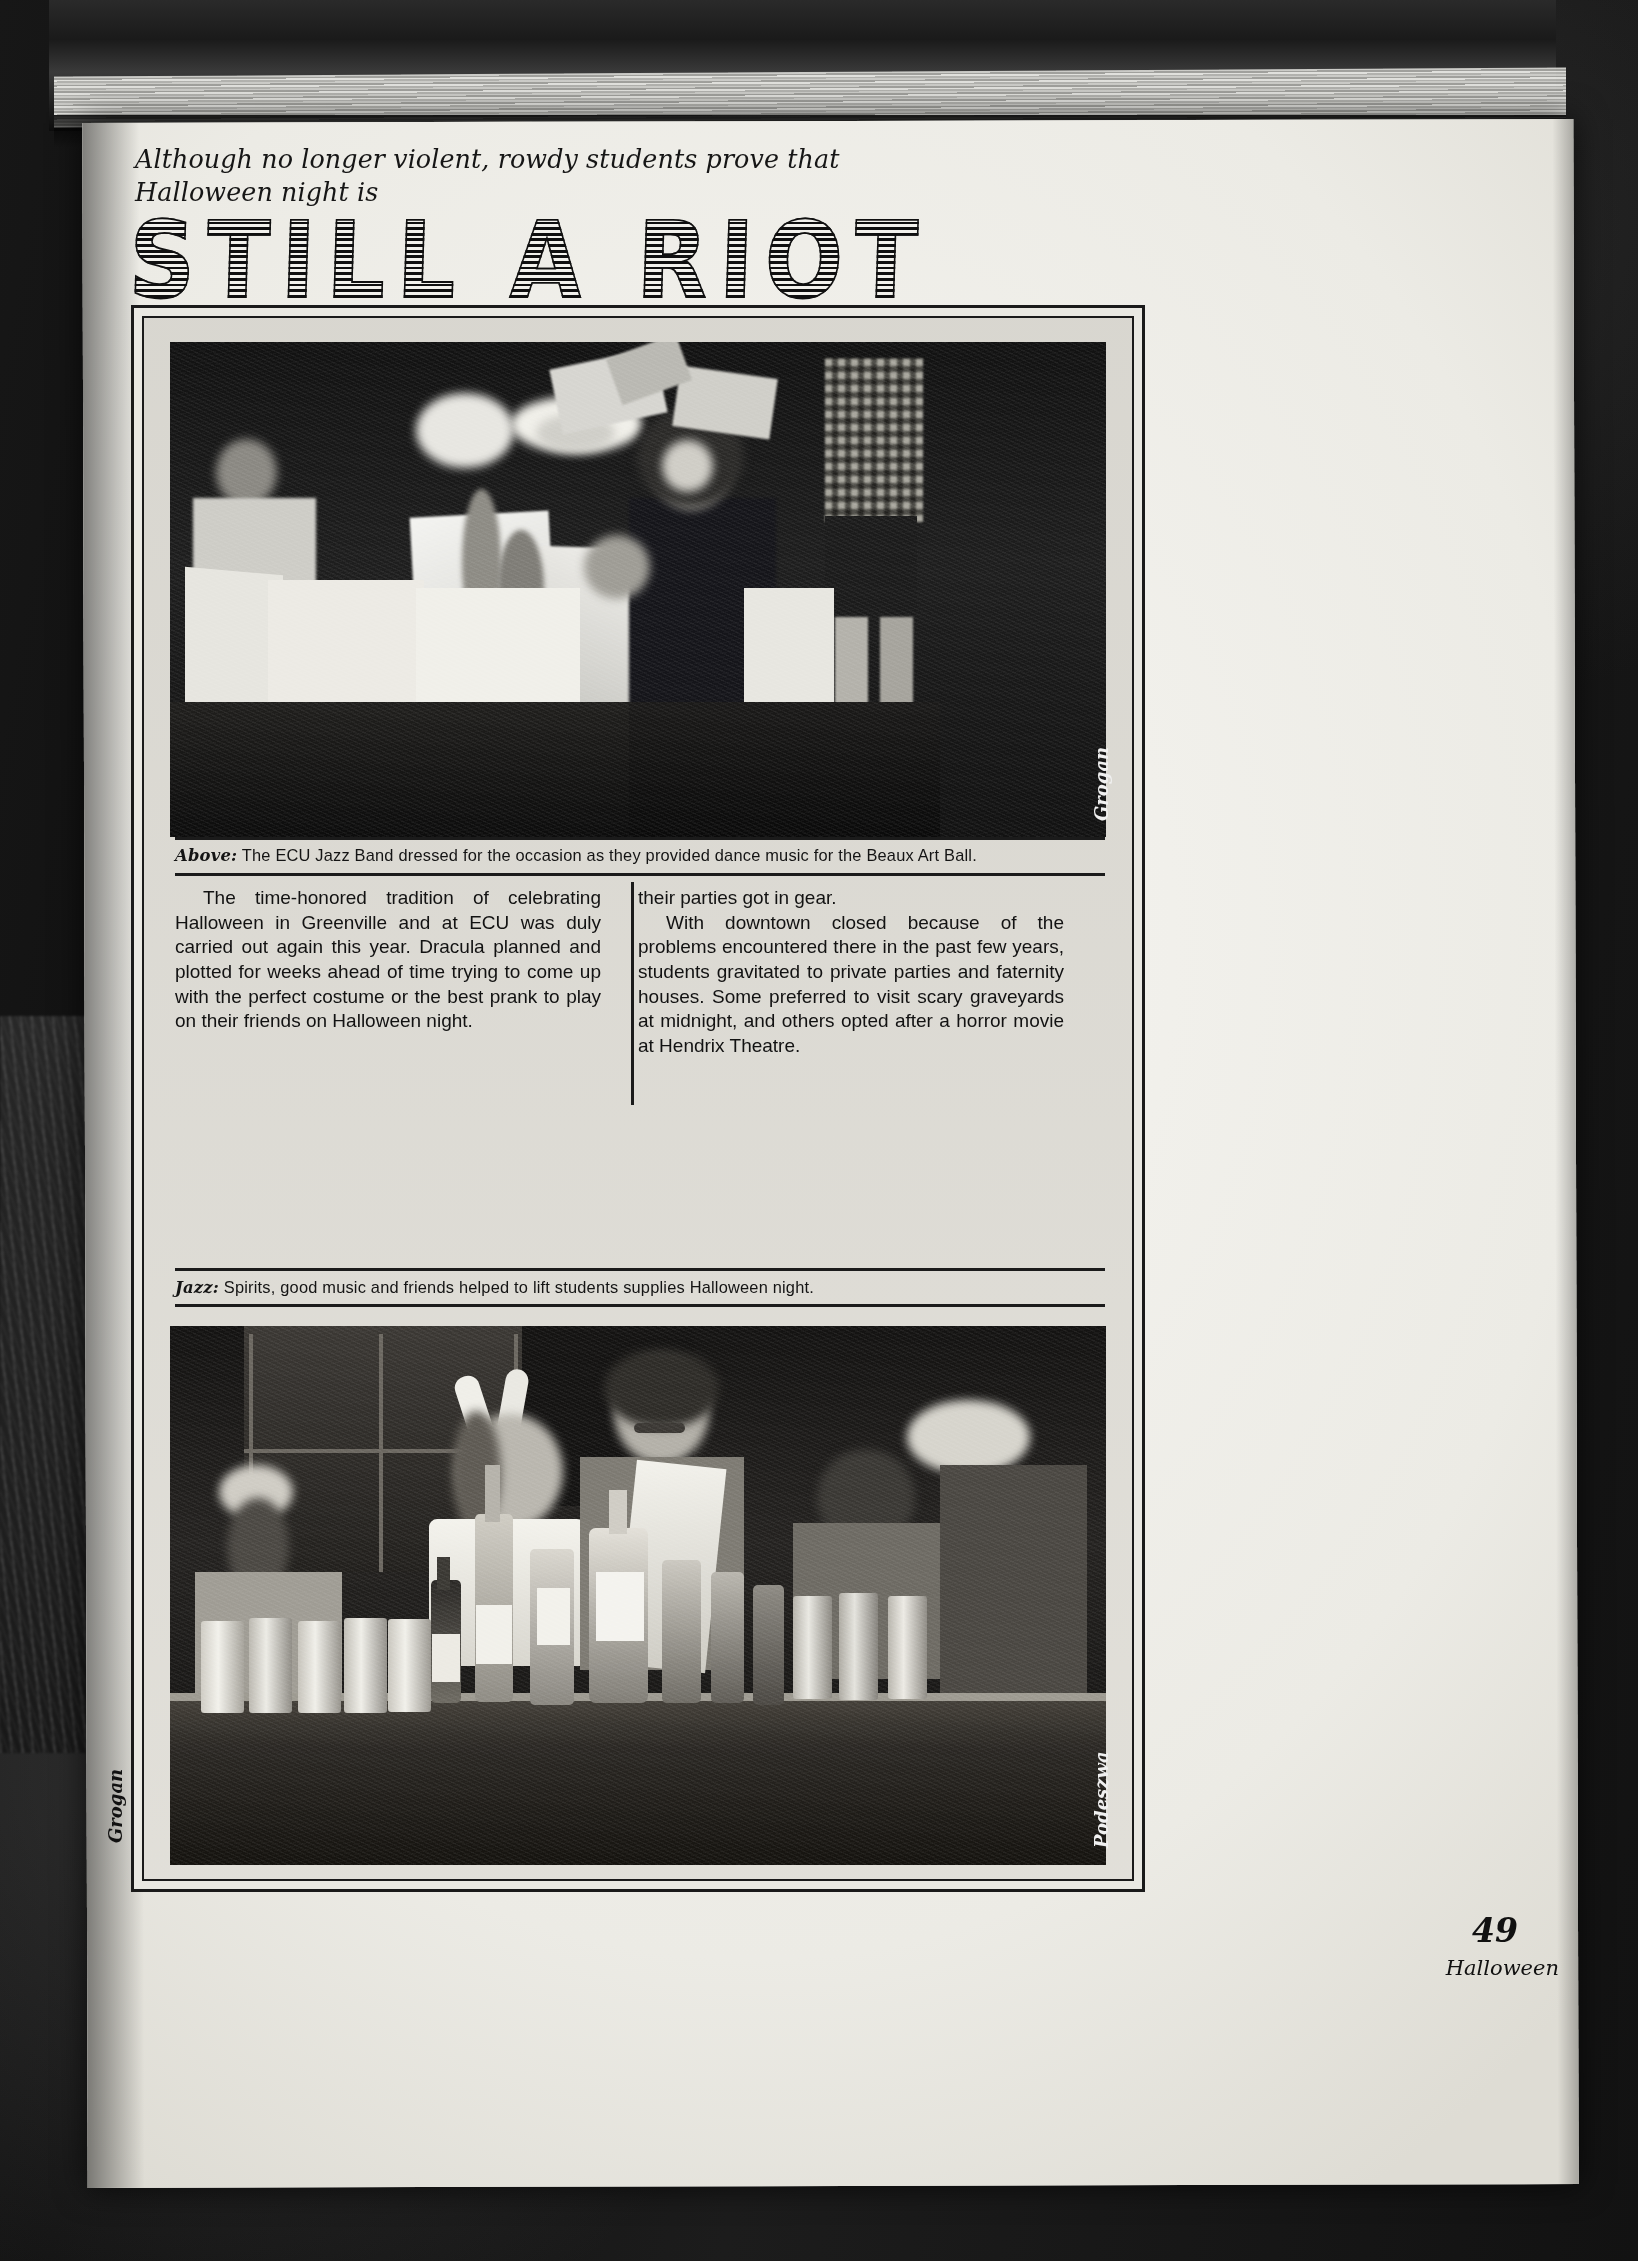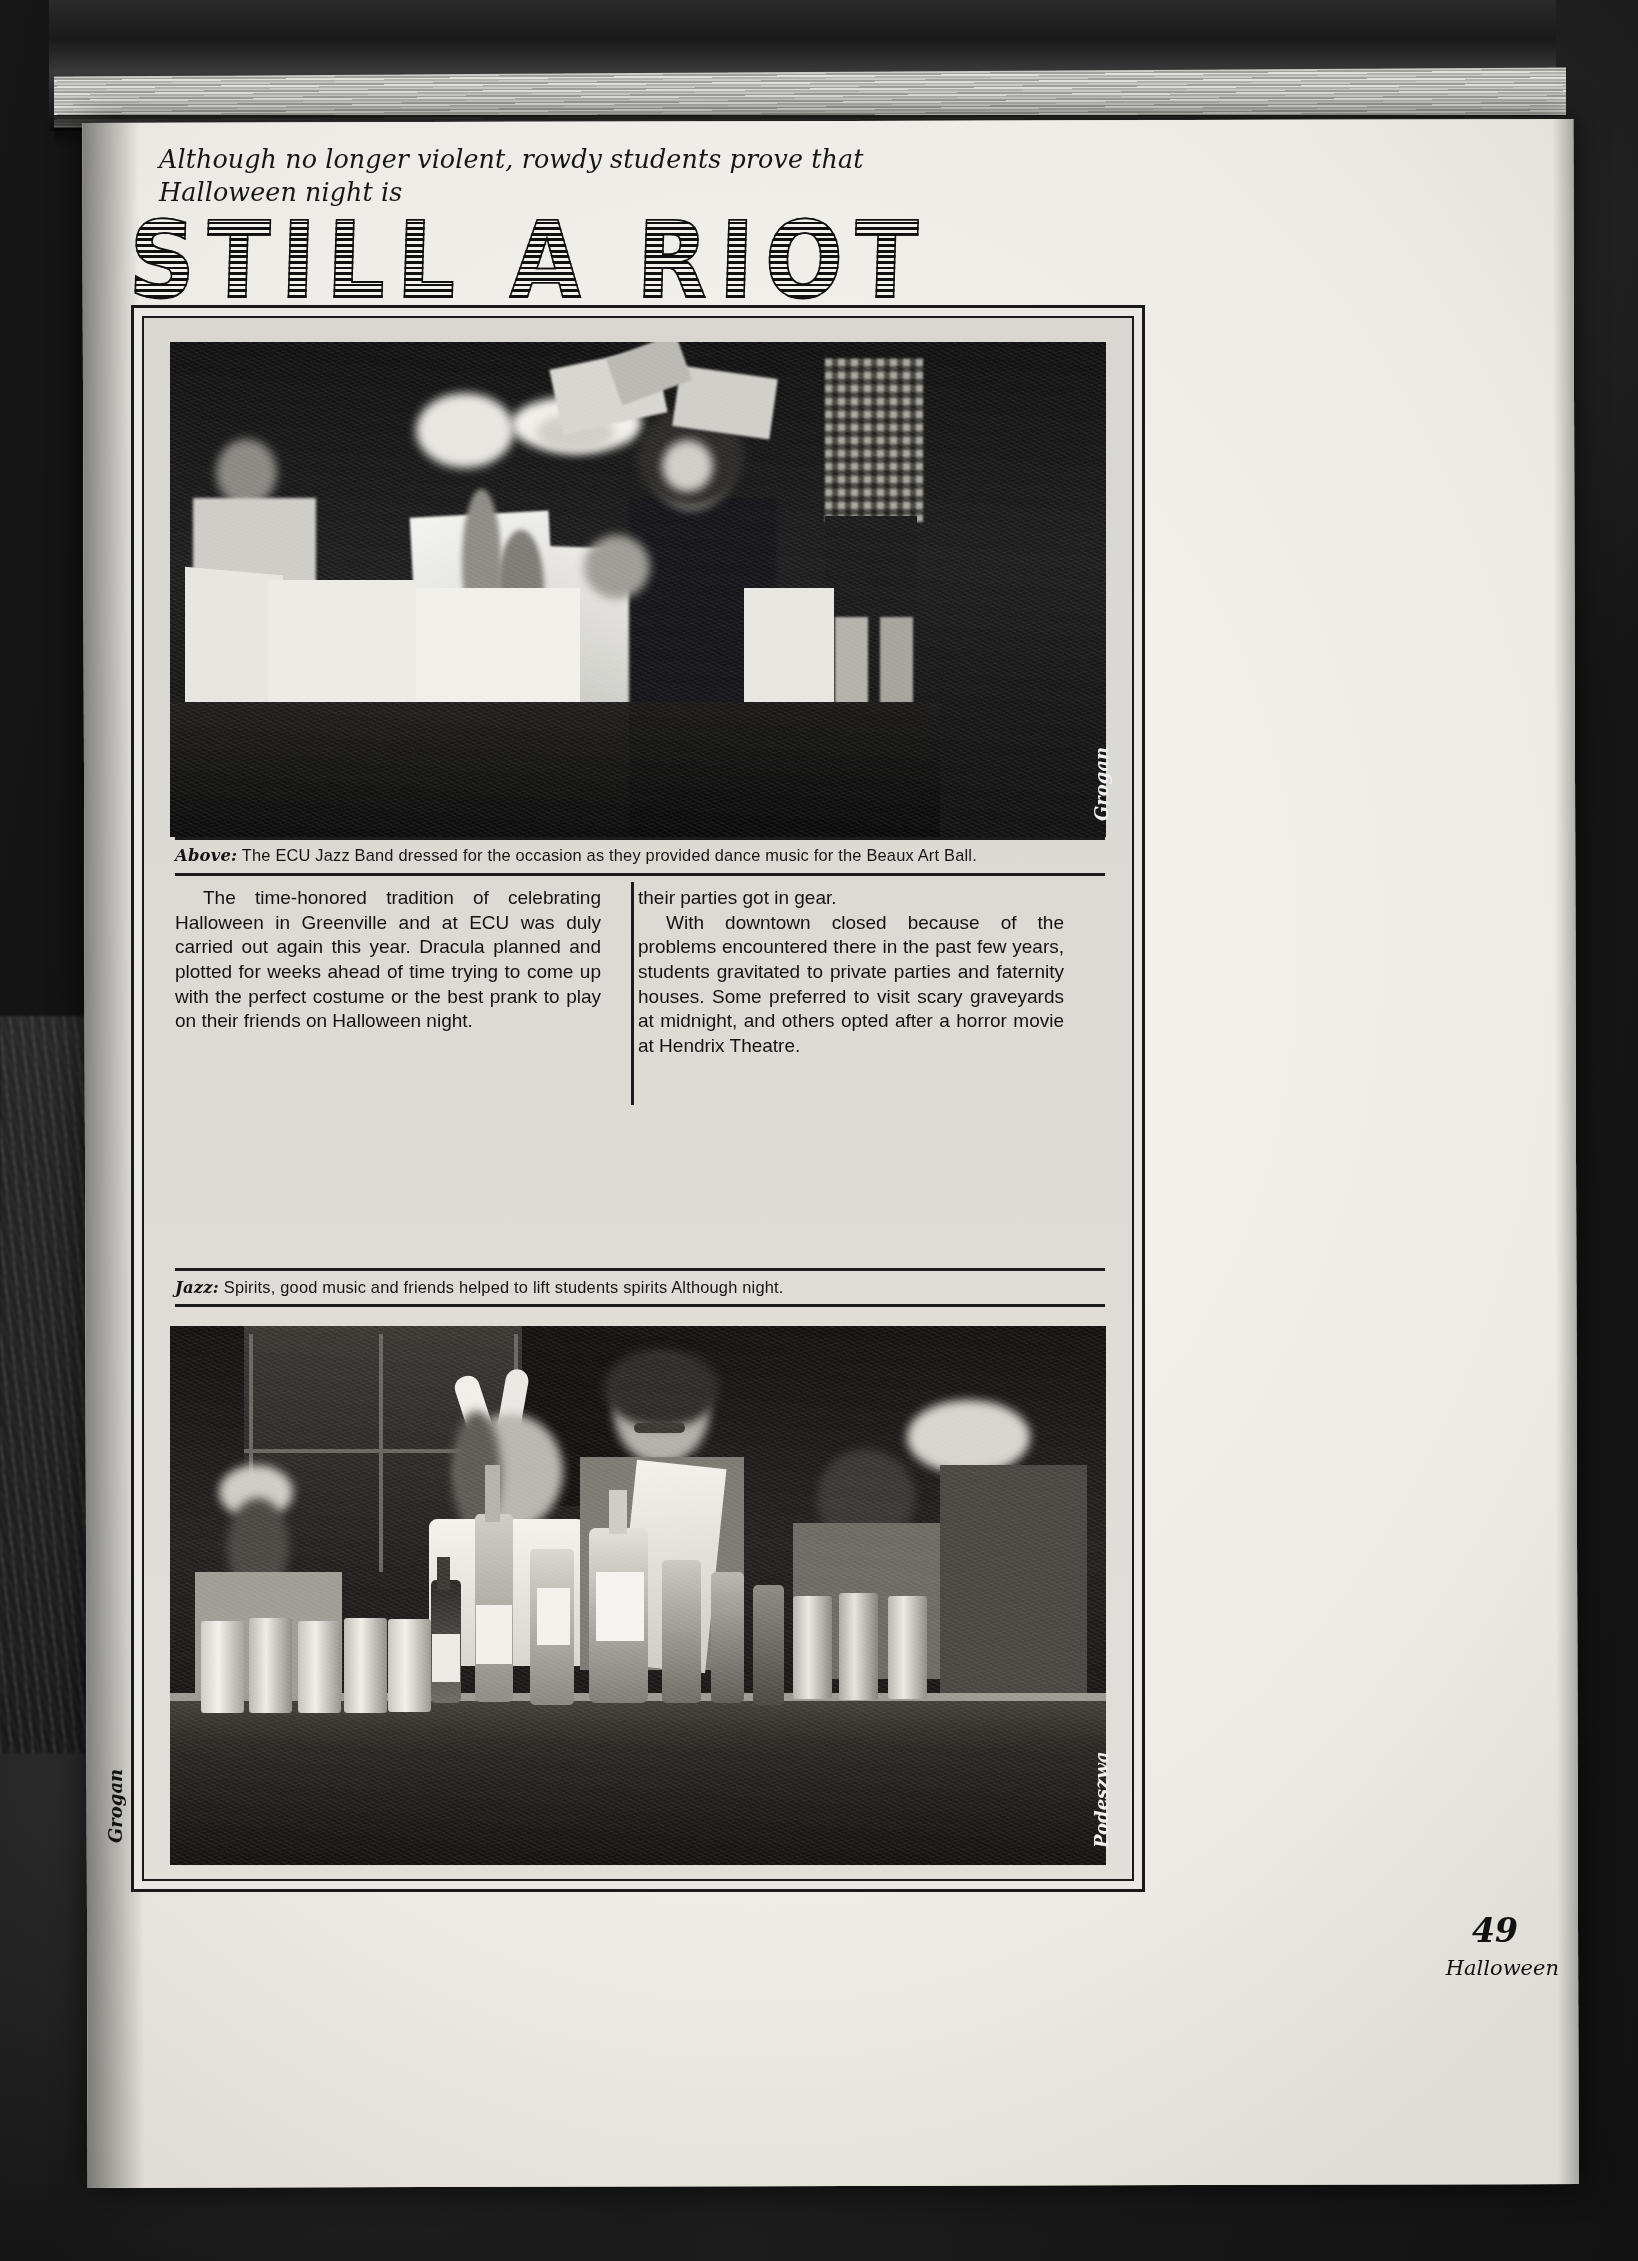--- a/index.html
+++ b/index.html
@@ -104,21 +104,20 @@
   .kicker {
     position: absolute;
     left: 135px; top: 143px;
     width: 819px;
     font-family: "DejaVu Serif", serif;
     font-style: italic;
     font-size: 25.4px;
     line-height: 1.30;
     color: #161616;
     letter-spacing: 0.1px;
-    margin-left: 24px;
   }
 
   
   .headline {
     position: absolute;
     left: 131px; top: 199px;
     width: 836px;
     height: 107px;
   }
   .headline .riot-text {
@@ -345,21 +344,21 @@
 </div>
 
 <div class="col col-right">
   <p style="text-indent:0;">their parties got in gear.</p>
   <p>With downtown closed because of the problems encountered there in the past few years, students gravitated to private parties and faternity houses. Some preferred to visit scary graveyards at midnight, and others opted after a horror movie at Hendrix Theatre.</p>
 </div>
 
 <div class="rule" style="left:175px;top:1268px;width:930px;height:2.5px;"></div>
 <div class="caption cap-bottom">
   <i>Jazz:</i>
-  <span>Spirits, good music and friends helped to lift students spirits Although night.</span>
+  <span>Spirits, good music and friends helped to lift students supplies Halloween night.</span>
 </div>
 <div class="rule" style="left:175px;top:1304px;width:930px;height:2.5px;"></div>
 
 <div class="photo photo-bottom">
   <div class="rect" style="inset:0;background:linear-gradient(180deg,#141312,#242220 40%,#0e0e0d);"></div>
 
   <div class="rect" style="left:74px;top:0;width:279px;height:246px;background:linear-gradient(180deg,#3b3834,#22201d);"></div>
   <div class="rect" style="left:79px;top:8.2px;width:4.1px;height:238px;background:#6b6760;"></div>
   <div class="rect" style="left:209px;top:8.2px;width:4.1px;height:238px;background:#6b6760;"></div>
   <div class="rect" style="left:344px;top:8.2px;width:4.1px;height:238px;background:#6b6760;"></div>

